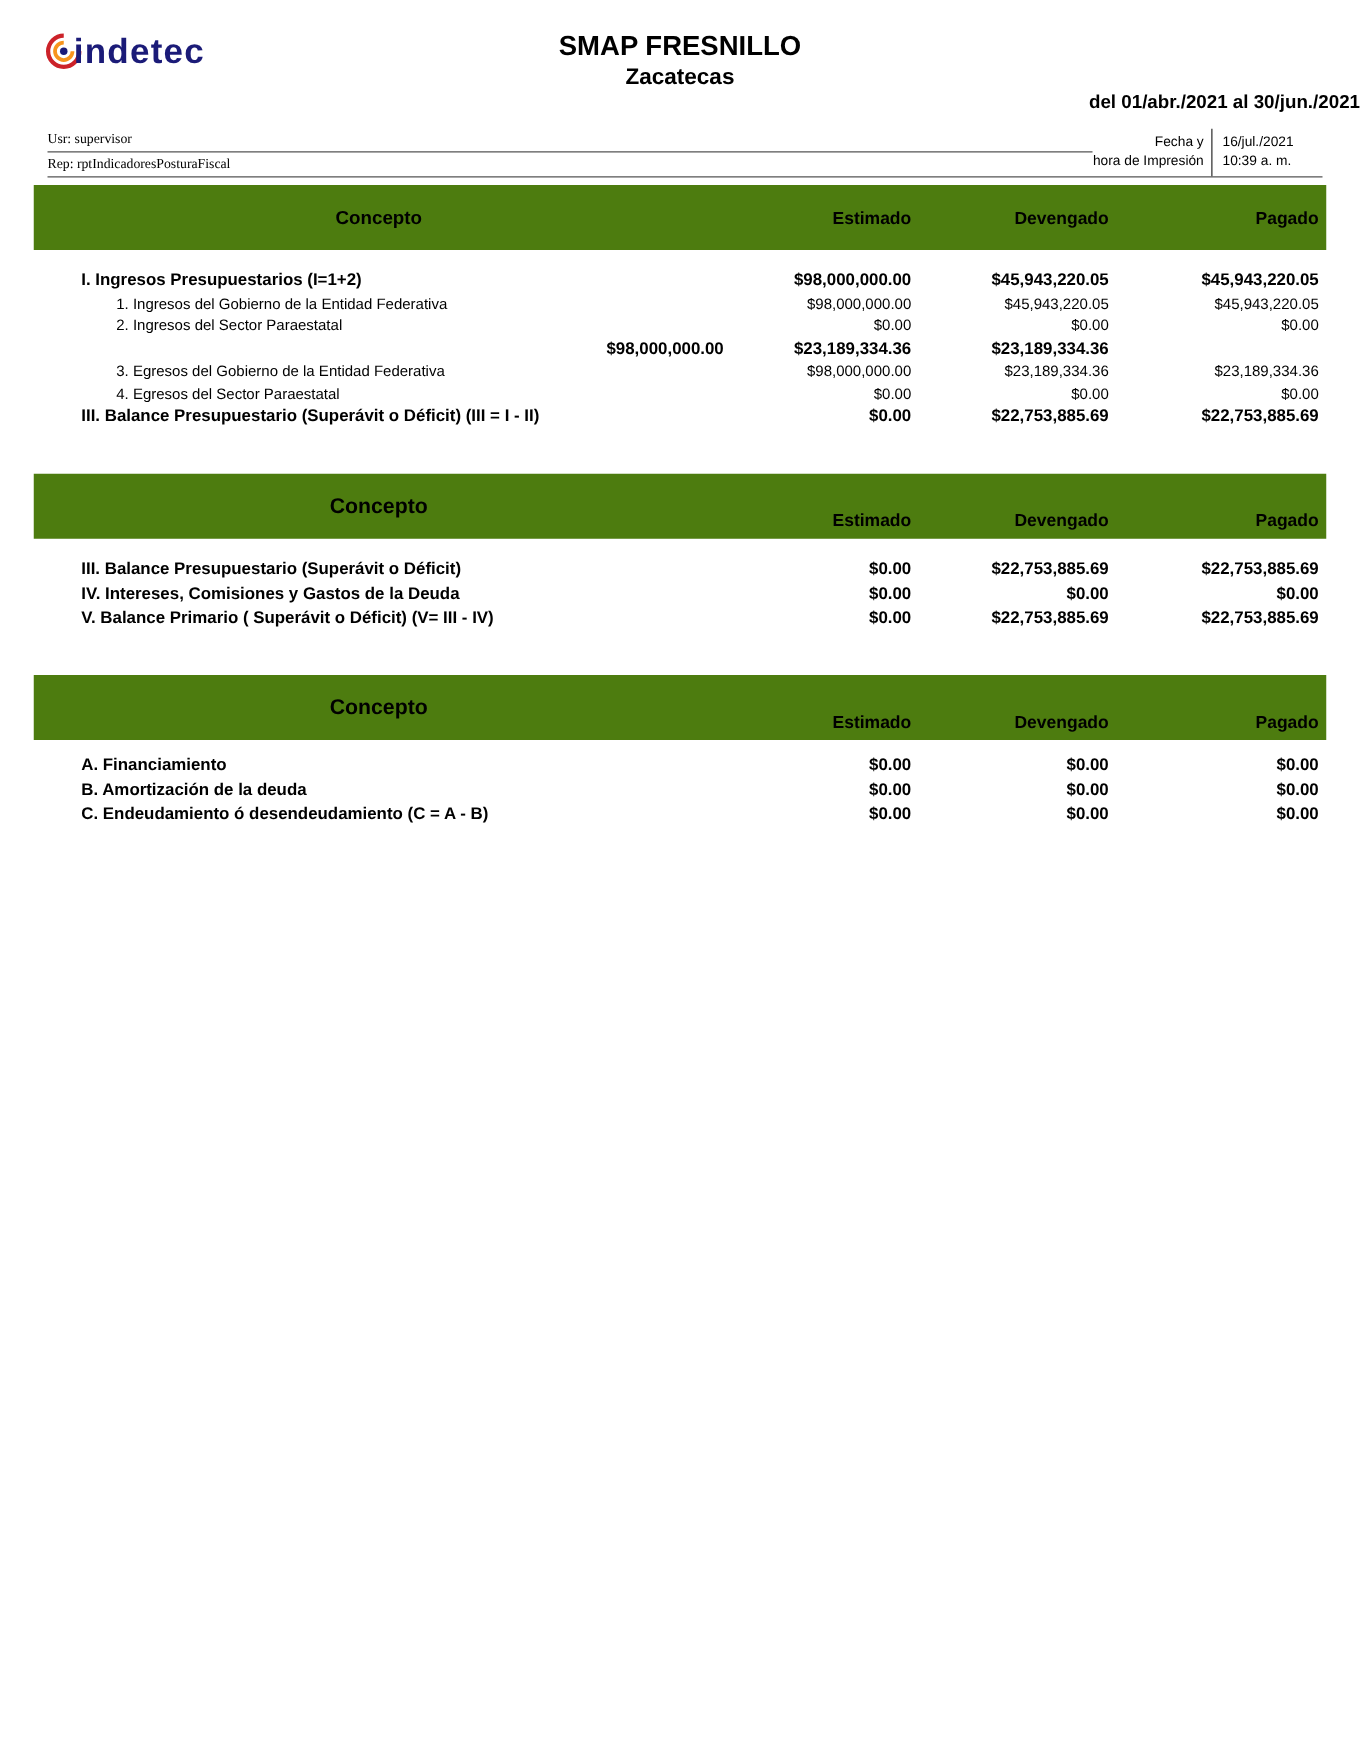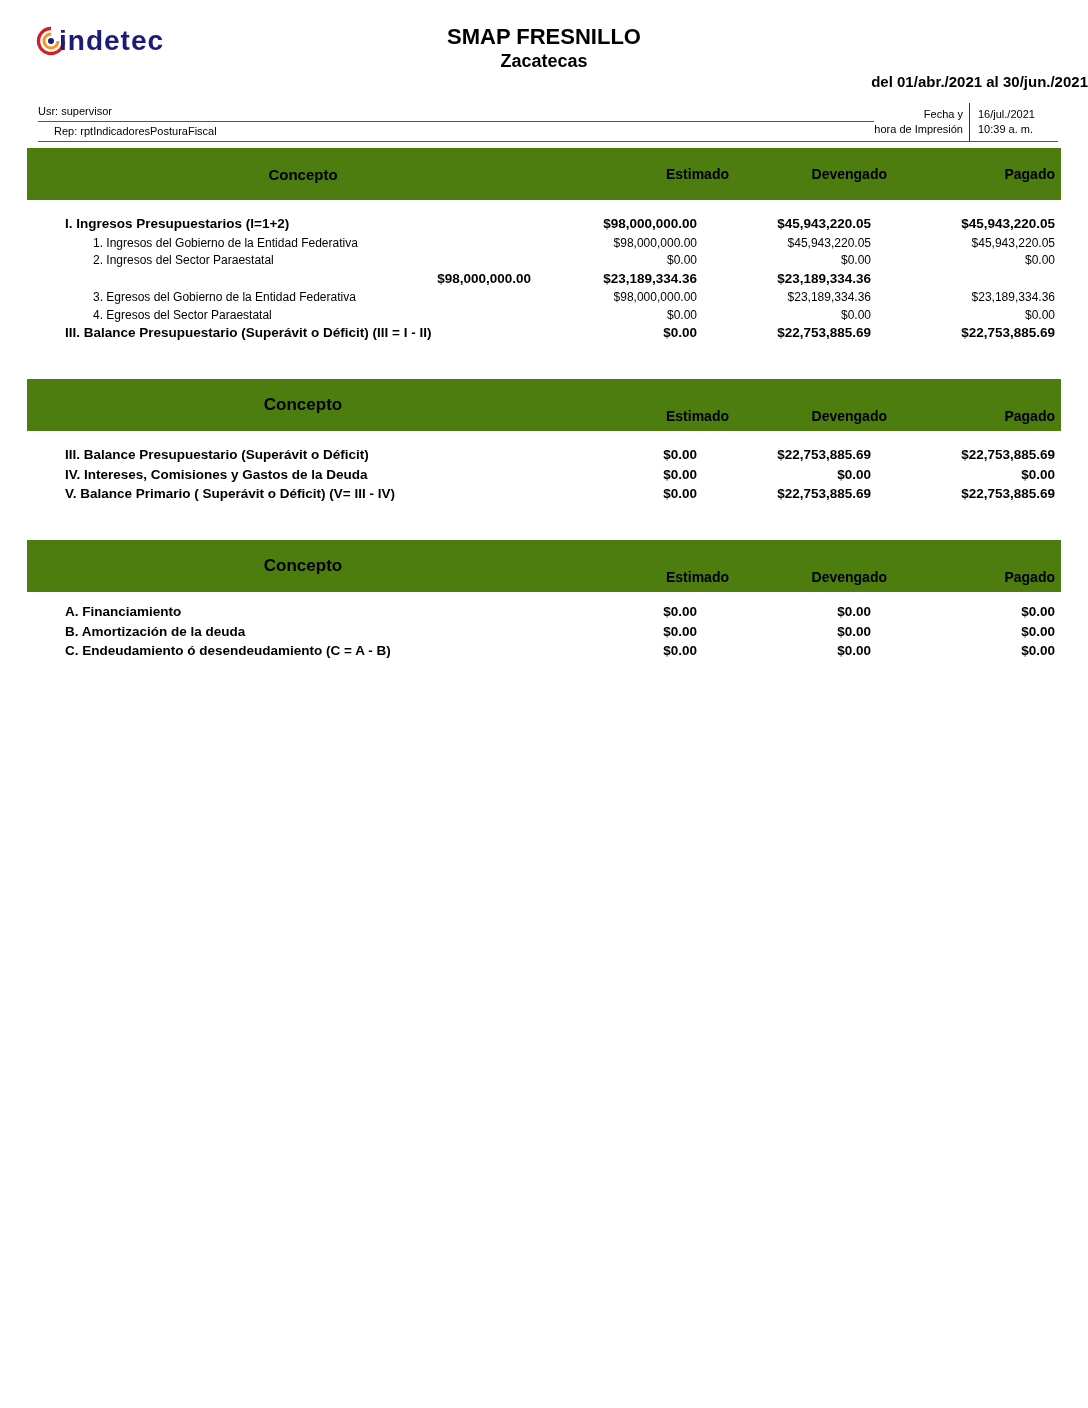--- a/index.html
+++ b/index.html
@@ -41,26 +41,26 @@
   .period  { font-size: 15px; font-weight: bold; text-align: right; }
 
   .meta {
     position: absolute;
     left: 38px; right: 30px; top: 103px;
     display: flex;
     align-items: stretch;
     font-size: 11px;
     border-bottom: 1px solid #555;
   }
-  .meta-left { flex: 1; }
+  .meta-left { flex: 1; font-family: Liberation Serif, serif; }
   .meta-usr {
     padding: 2px 0 4px 0;
     border-bottom: 1px solid #555;
   }
-  .meta-rep { padding: 3px 0 4px 0; margin-left: 16px; }
+  .meta-rep { padding: 3px 0 4px 0; }
   .meta-right {
     display: flex;
     align-items: stretch;
   }
   .print-labels {
     text-align: right;
     padding: 4px 6px 2px 0;
     line-height: 1.35;
   }
   .print-divider {
@@ -93,21 +93,20 @@
   .thead.style2 { height: 52px; }
   .thead.style2 .h-concept { font-size: 17px; align-self: center; }
   .thead.style2 .h-num { align-self: end; padding-bottom: 7px; }
 
   .tbody { margin-top: 15px; }
   .trow {
     display: grid;
     grid-template-columns: 1fr 150px 158px 168px;
     padding-right: 6px;
     line-height: 1.38;
-    gap: 16px;
   }
   .c-num { text-align: right; }
   .bold-row { font-weight: bold; font-size: 13.5px; }
   .bold-row .c-label { padding-left: 38px; }
   .sub-row  { font-size: 12px; }
   .sub-row .c-label { padding-left: 66px; }
   .gap { margin-top: 6px; }
   .table + .table { margin-top: 36px; }
   .table .tbody .trow + .trow { margin-top: 1px; }
 </style>

